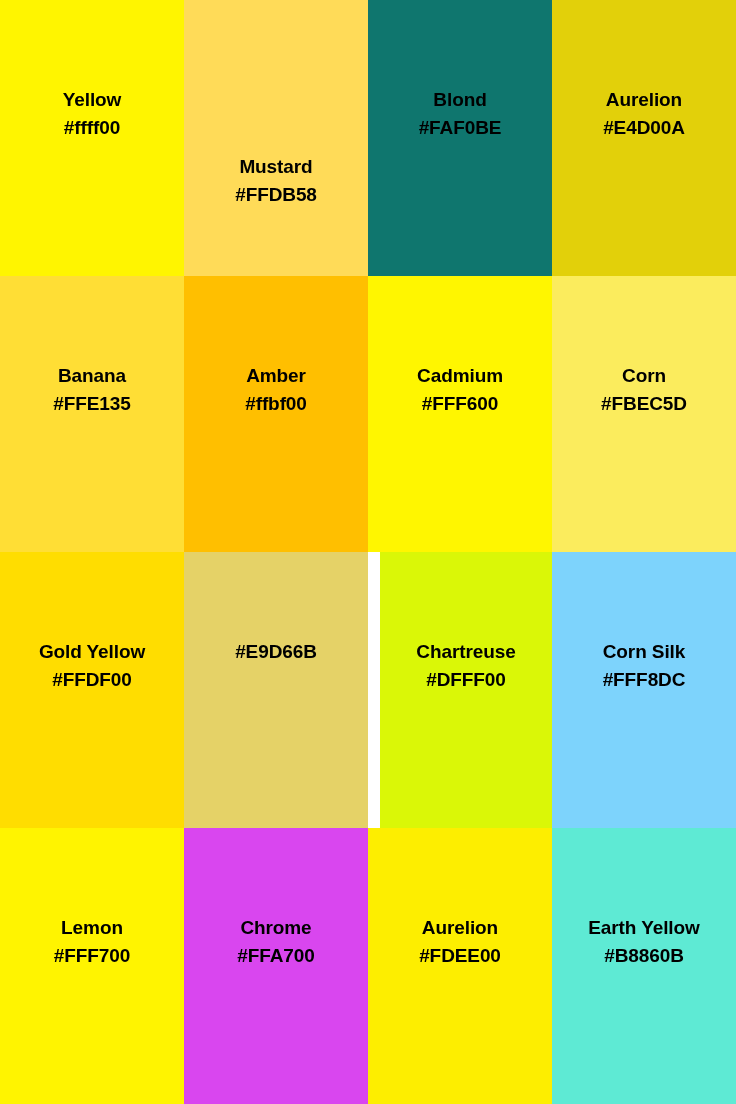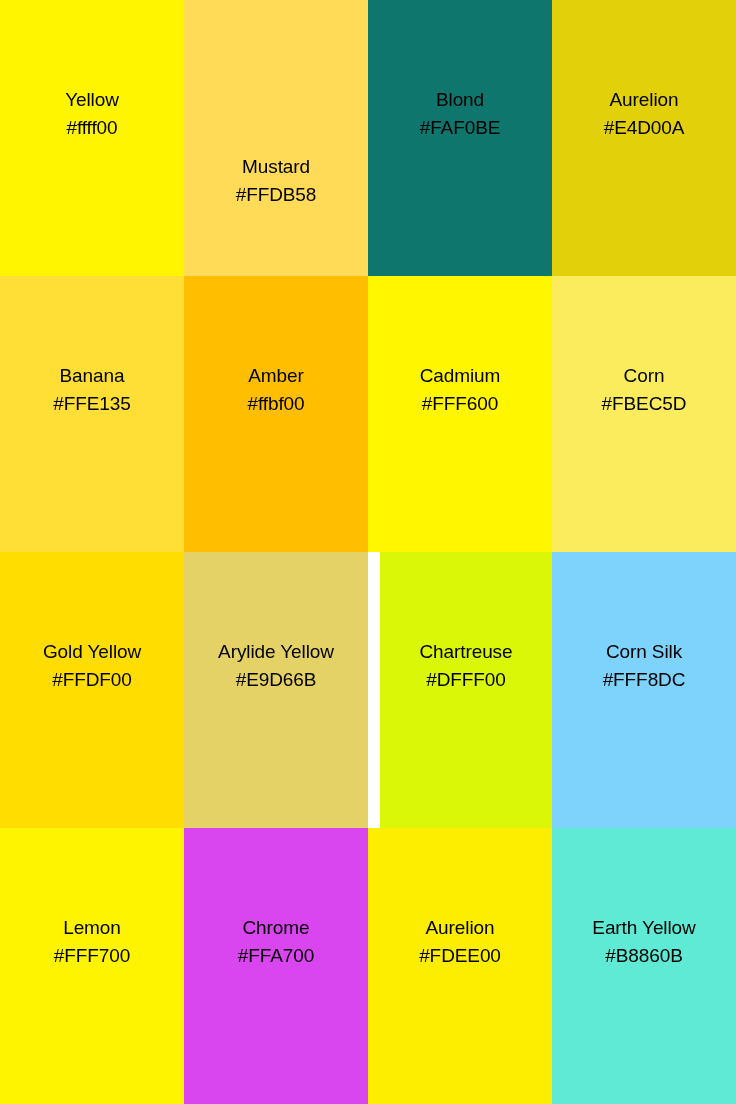--- a/index.html
+++ b/index.html
@@ -30,21 +30,21 @@
     padding-top: 46.5%;
     box-sizing: border-box;
     overflow: hidden;
   }
   .swatch-name,
   .swatch-hex {
     display: block;
     width: 100%;
     text-align: center;
     color: #000000;
-    font-weight: normal;
+    font-weight: bold;
     font-size: 19px;
     line-height: 28px;
     letter-spacing: -0.1px;
     white-space: nowrap;
   }
 </style>
 </head>
 <body>
 
 <div id="palette-grid">
@@ -78,21 +78,20 @@
     </div>
     <div class="swatch" style="background-color: rgb(251, 236, 93);">
       <span class="swatch-name">Corn</span>
       <span class="swatch-hex">#FBEC5D</span>
     </div>
     <div class="swatch" style="background-color: rgb(255, 221, 0);">
       <span class="swatch-name">Gold Yellow</span>
       <span class="swatch-hex">#FFDF00</span>
     </div>
     <div class="swatch" style="background-color: rgb(229, 210, 103);">
-      <span class="swatch-name">Arylide Yellow</span>
       <span class="swatch-hex">#E9D66B</span>
     </div>
     <div class="swatch" style="background-color: rgb(218, 247, 7); margin-left: 12px;">
       <span class="swatch-name">Chartreuse</span>
       <span class="swatch-hex">#DFFF00</span>
     </div>
     <div class="swatch" style="background-color: #7dd3fc;">
       <span class="swatch-name">Corn Silk</span>
       <span class="swatch-hex">#FFF8DC</span>
     </div>

